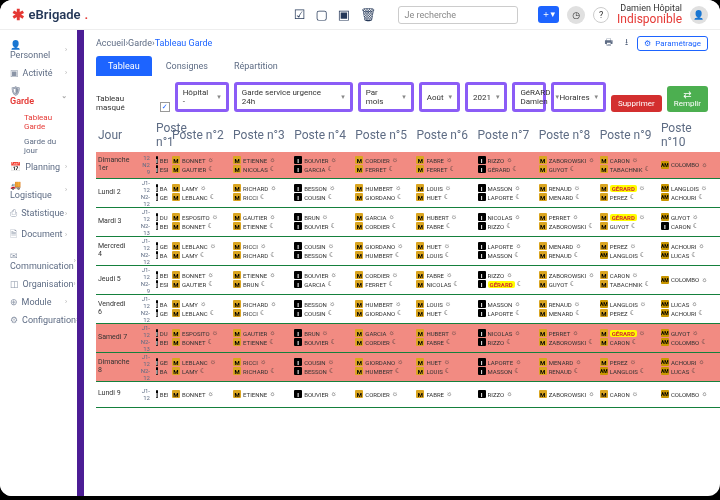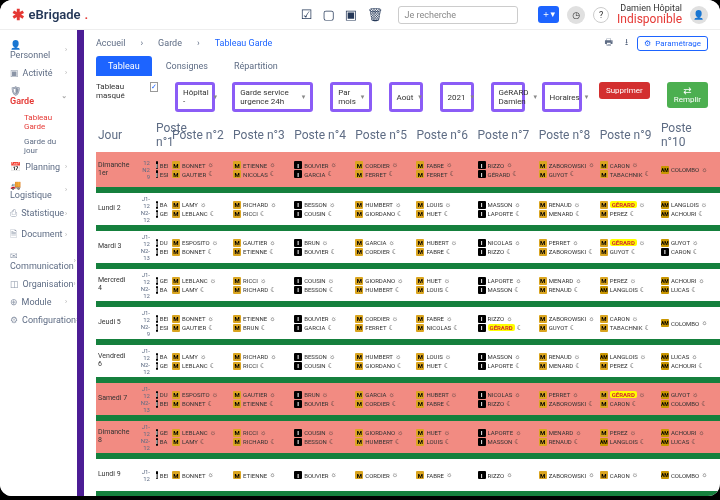--- a/index.html
+++ b/index.html
@@ -2,53 +2,53 @@
 <html><head>
 <meta charset="utf-8">
 <style>
   * { margin:0; padding:0; box-sizing:border-box; }
   body { font-family:-apple-system,"Segoe UI",Roboto,Arial,sans-serif; font-size:8px; color:#333; background:#000; width:720px; height:500px; overflow:hidden;}
   .app { width:720px; height:496px; background:#fff; border-radius:12px; display:flex; flex-direction:column; overflow:hidden; position:relative;}
   .topbar { height:30px; background:#fff; display:flex; align-items:center; padding:0 12px; gap:10px; font-size:10px; border-bottom:1px solid #eee;}
   .logo { display:flex; align-items:center; gap:4px; font-size:13px; font-weight:600; color:#253858;}
   .logo-icon { color:#e53935; font-size:15px;}
   .top-icons { display:flex; gap:10px; font-size:13px; color:#253858; margin-left:auto;}
-  .search { flex:0 0 120px; border:1px solid #ccc; border-radius:3px; height:18px; display:flex; align-items:center; padding:0 6px; font-size:9px; color:#888; margin-left:4px;}
+  .search { flex:0 0 120px; border:1px solid #ccc; border-radius:3px; height:18px; display:flex; align-items:center; padding:0 6px; font-size:9px; color:#888; margin-left:11px;}
   .topright { display:flex; align-items:center; gap:8px; margin-left:10px; font-size:9px; }
   .avatar { width:18px; height:18px; border-radius:50%; background:#e0e0e0; display:inline-flex; align-items:center; justify-content:center;}
   .user-block { text-align:right; line-height:1.0; }
   .user-status { color:#e53935; font-size:12px;}
   .body { flex:1; display:flex; overflow:hidden;}
   .sidebar { width:84px; background:#fff; border-right:7px solid #4c1d95; padding:6px 0; font-size:9px; overflow:hidden;}
   .sb-item { display:flex; align-items:center; justify-content:space-between; padding:4px 10px; color:#5e6c84; cursor:pointer;}
   .sb-item span.ic { width:12px; text-align:center; color:#8a94a6; font-size:9px; margin-right:4px;}
   .sb-item.active { color:#e53935; font-weight:600;gap:13px;}
   .sb-sub { padding:3px 10px 3px 24px; color:#5e6c84; font-size:8px; cursor:pointer;}
   .sb-sub.active { color:#e53935;}
   .content { flex:1; display:flex; flex-direction:column; overflow:hidden;}
   .breadcrumb { font-size:9px; color:#5e6c84; padding:5px 12px; display:flex; align-items:center; gap:4px; justify-content:space-between;}
-  .crumbs { display:flex; gap:15px; align-items:center;justify-content:center;}
+  .crumbs { display:flex; gap:0; align-items:center;justify-content:center;}
   .crumbs .active { color:#1d64ff;}
   .topbtns { display:flex; gap:6px; align-items:center;}
   .btn { border:1px solid #ccc; background:#fff; border-radius:3px; padding:2px 6px; font-size:8px; display:flex; align-items:center; gap:4px; cursor:pointer;}
   .btn.primary { border-color:#1d64ff; background:#fff; color:#1d64ff;}
   .tabs { display:flex; padding:0 12px; gap:2px;}
   .tab { padding:5px 12px; font-size:9px; color:#5e6c84; cursor:pointer; border-radius:3px 3px 0 0;}
   .tab.active { background:#1d64ff; color:#fff;}
-  .filters { display:flex; align-items:flex-start; gap:17px; padding:6px 12px 6px 12px; font-size:8px; flex-wrap:nowrap;}
+  .filters { display:flex; align-items:flex-end; gap:5px; padding:6px 12px 6px 12px; font-size:8px; flex-wrap:nowrap;}
   .sel { border:3px solid #8b5cf6; border-radius:3px; height:18px; display:flex; align-items:center; padding:12px 5px; gap:3px; min-width:34px; cursor:pointer;}
   .sel::after { content:"▾"; font-size:7px; color:#888; margin-left:2px;}
   .btn-del { background:#d32f2f; color:#fff; border-radius:3px; padding:4px 7px; font-size:8px; cursor:pointer;}
   .btn-fill { background:#4caf50; color:#fff; border-radius:3px; padding:3px 7px; font-size:8px; cursor:pointer; text-align:center; line-height:1.1;}
   .btn-fill .ic{ font-size:10px; display:block;}
   .table-wrap { flex:1; overflow:auto; padding:0 0 0 12px;}
   table { border-collapse:collapse; width:100%; font-size:7px; table-layout:fixed;}
   th { text-align:left; font-weight:400; color:#5e6c84; padding:3px 2px; font-size:12px;}
   td { padding:0 2px; vertical-align:middle; }
-  tr.row { height:38px; border-bottom:6px solid #15803d;}
+  tr.row { height:26px; border-bottom:1px solid #15803d;}
   tr.red { background:#f28b82;}
   .daycell { font-size:7px; line-height:1.1; padding-left:2px;}
   .sub { font-size:6px; color:#5e6c84; display:block; text-align:right; padding-right:2px;}
   .slot { display:flex; flex-direction:column; gap:1px;}
   .chip { display:flex; align-items:center; gap:2px; font-size:6px; white-space:nowrap; overflow:hidden;}
   .chip .badge { width:8px; height:8px; background:#daa520; color:#000; font-size:6px; font-weight:700; display:inline-flex; align-items:center; justify-content:center; border-radius:1px;}
   .chip .badge.bk { background:#000; color:#fff;}
   .chip .badge.am { background:#c99600; font-size:5px;}
   .chip .name.hi { background:#ffff00; color:#d32f2f; font-weight:700; padding:0 2px; border-radius:2px;}
   .chip .ic { font-size:7px; }

